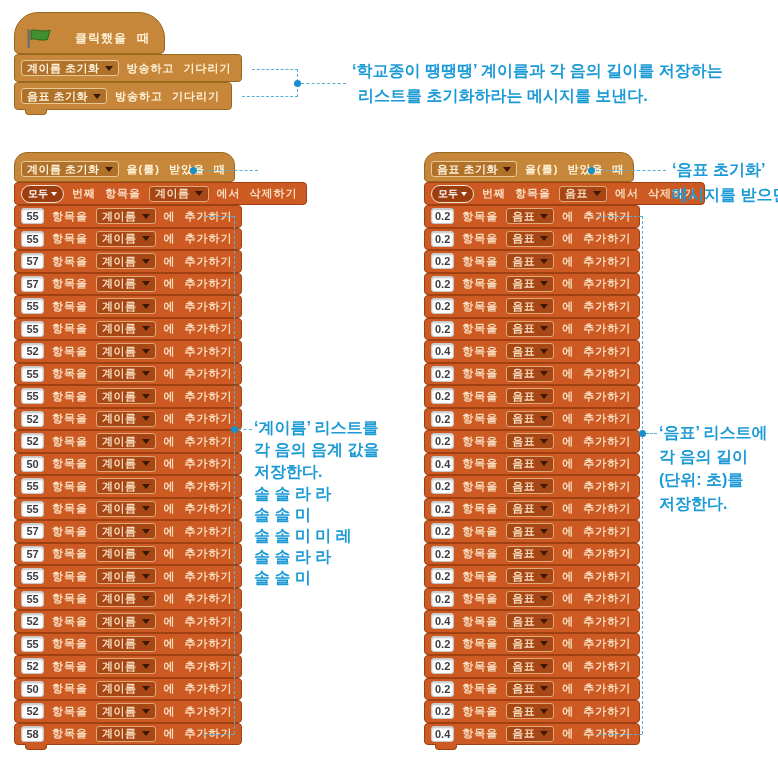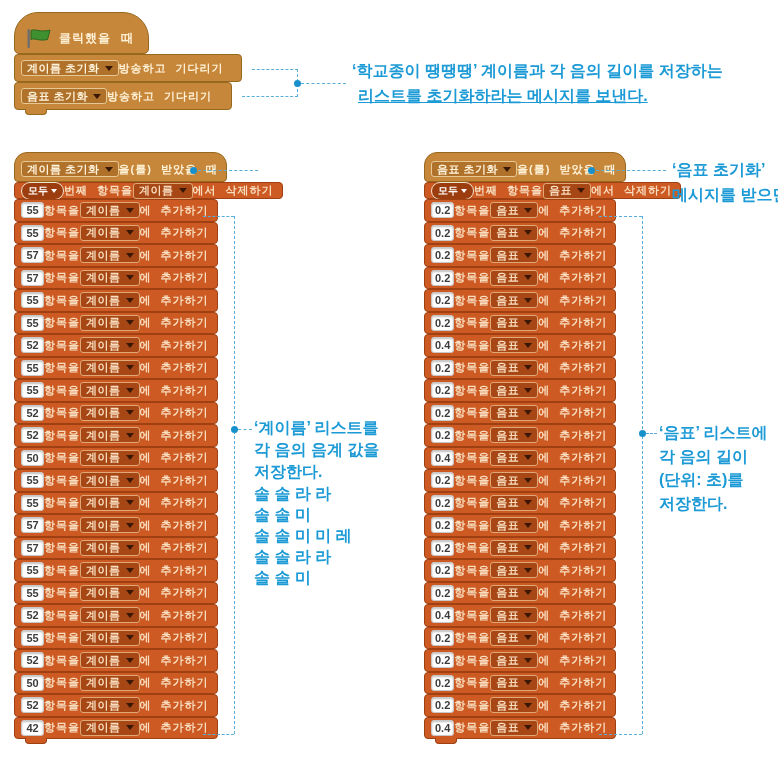--- a/index.html
+++ b/index.html
@@ -1,27 +1,27 @@
 <!DOCTYPE html>
 <html><head>
 <meta charset="utf-8">
 <style>
   html,body{margin:0;padding:0;background:#fff;}
   body{font-family:"Liberation Sans","DejaVu Sans",sans-serif;}
   #canvas{position:relative;width:778px;height:763px;background:#fff;overflow:hidden;}
 
   
   .stack{position:absolute;display:flex;flex-direction:column;align-items:flex-start;}
-  .block{position:relative;box-sizing:border-box;display:flex;align-items:center;gap:0;
+  .block{position:relative;box-sizing:border-box;display:flex;align-items:center;gap:8px;
          padding:0 8px 0 6px;border:1px solid;white-space:nowrap;}
   .list-block{background:#CD5A23;border-color:#9E4012;border-radius:4px;color:#F8DDBE;}
   .event-block{background:#C6873B;border-color:#97691E;border-radius:4px;color:#FFF1D6;}
-  .hat-flag{height:42px;border-radius:24px 26px 5px 5px;padding:10px 14px 0 12px;gap:8px;justify-content:space-between;}
+  .hat-flag{height:42px;border-radius:24px 26px 5px 5px;padding:10px 14px 0 12px;gap:24px;justify-content:space-between;}
   .hat-receive{height:30px;border-radius:13px 13px 4px 4px;padding-top:4px;}
-  .delete-row{height:17px;}
+  .delete-row{height:23px;}
   .add-row{height:22.5px;}
   .blk-text{font-size:11px;font-weight:bold;letter-spacing:1px;word-spacing:5px;}
   .hat-flag .blk-text{font-size:12px;word-spacing:6px;}
   .dropdown{box-sizing:border-box;display:inline-flex;align-items:center;gap:5px;height:16px;
             padding:0 5px;border-radius:3px;font-size:11px;font-weight:bold;letter-spacing:.5px;}
   .list-block .dropdown{background:#A84716;border:1px solid #E0A877;color:#F8DDBE;}
   .event-block .dropdown{background:#B0722A;border:1px solid #E6C895;color:#FFF3DC;}
   .tri{width:0;height:0;border-left:4px solid transparent;border-right:4px solid transparent;
        border-top:5px solid #3A1805;}
   .oval{display:inline-flex;align-items:center;gap:3px;background:#9C3D10;border:1px solid #F2E3CE;
@@ -272,21 +272,21 @@
           <span class="blk-text">에 추가하기</span>
         </div><div class="block list-block add-row" style="min-width: 188px;">
           <span class="num-input">52</span>
           <span class="blk-text">항목을</span>
           <span class="dropdown">
             <span>계이름</span>
             <i class="tri"></i>
           </span>
           <span class="blk-text">에 추가하기</span>
         </div><div class="block list-block add-row has-bump" style="min-width: 188px;">
-          <span class="num-input">42</span>
+          <span class="num-input">58</span>
           <span class="blk-text">항목을</span>
           <span class="dropdown">
             <span>계이름</span>
             <i class="tri"></i>
           </span>
           <span class="blk-text">에 추가하기</span>
         </div></div>
   </div>
 
   <div class="stack" id="right-script" style="left:424px;top:152px;">
@@ -523,21 +523,21 @@
   <div class="dh" style="left:238px;top:429px;width:14px;"></div>
 
   <div class="dh" style="left:599px;top:216px;width:43px;"></div>
   <div class="dv" style="left:642px;top:216px;height:518px;"></div>
   <div class="dh" style="left:599px;top:734px;width:43px;"></div>
   <div class="dot" style="left:639px;top:430px;"></div>
   <div class="dh" style="left:646px;top:433px;width:11px;"></div>
 
   <div class="ann" style="left:352px;top:58px;">
     <div>‘학교종이 땡땡땡’ 계이름과 각 음의 길이를 저장하는</div>
-    <div style="margin-left:6px;text-decoration:underline;">리스트를 초기화하라는 메시지를 보낸다.</div>
+    <div style="margin-left:6px;">리스트를 초기화하라는 메시지를 보낸다.</div>
   </div>
 
 
   <div class="ann" style="left:672px;top:157px;">
     <div>‘음표 초기화’</div>
     <div>메시지를 받으면</div>
   </div>
 
   <div class="ann small-lh" style="left:254px;top:417px;line-height:22px;">
     <div id="left-bracket-lines" style="display:contents"><div>‘계이름’ 리스트를</div><div>각 음의 음계 값을</div><div>저장한다.</div></div>

